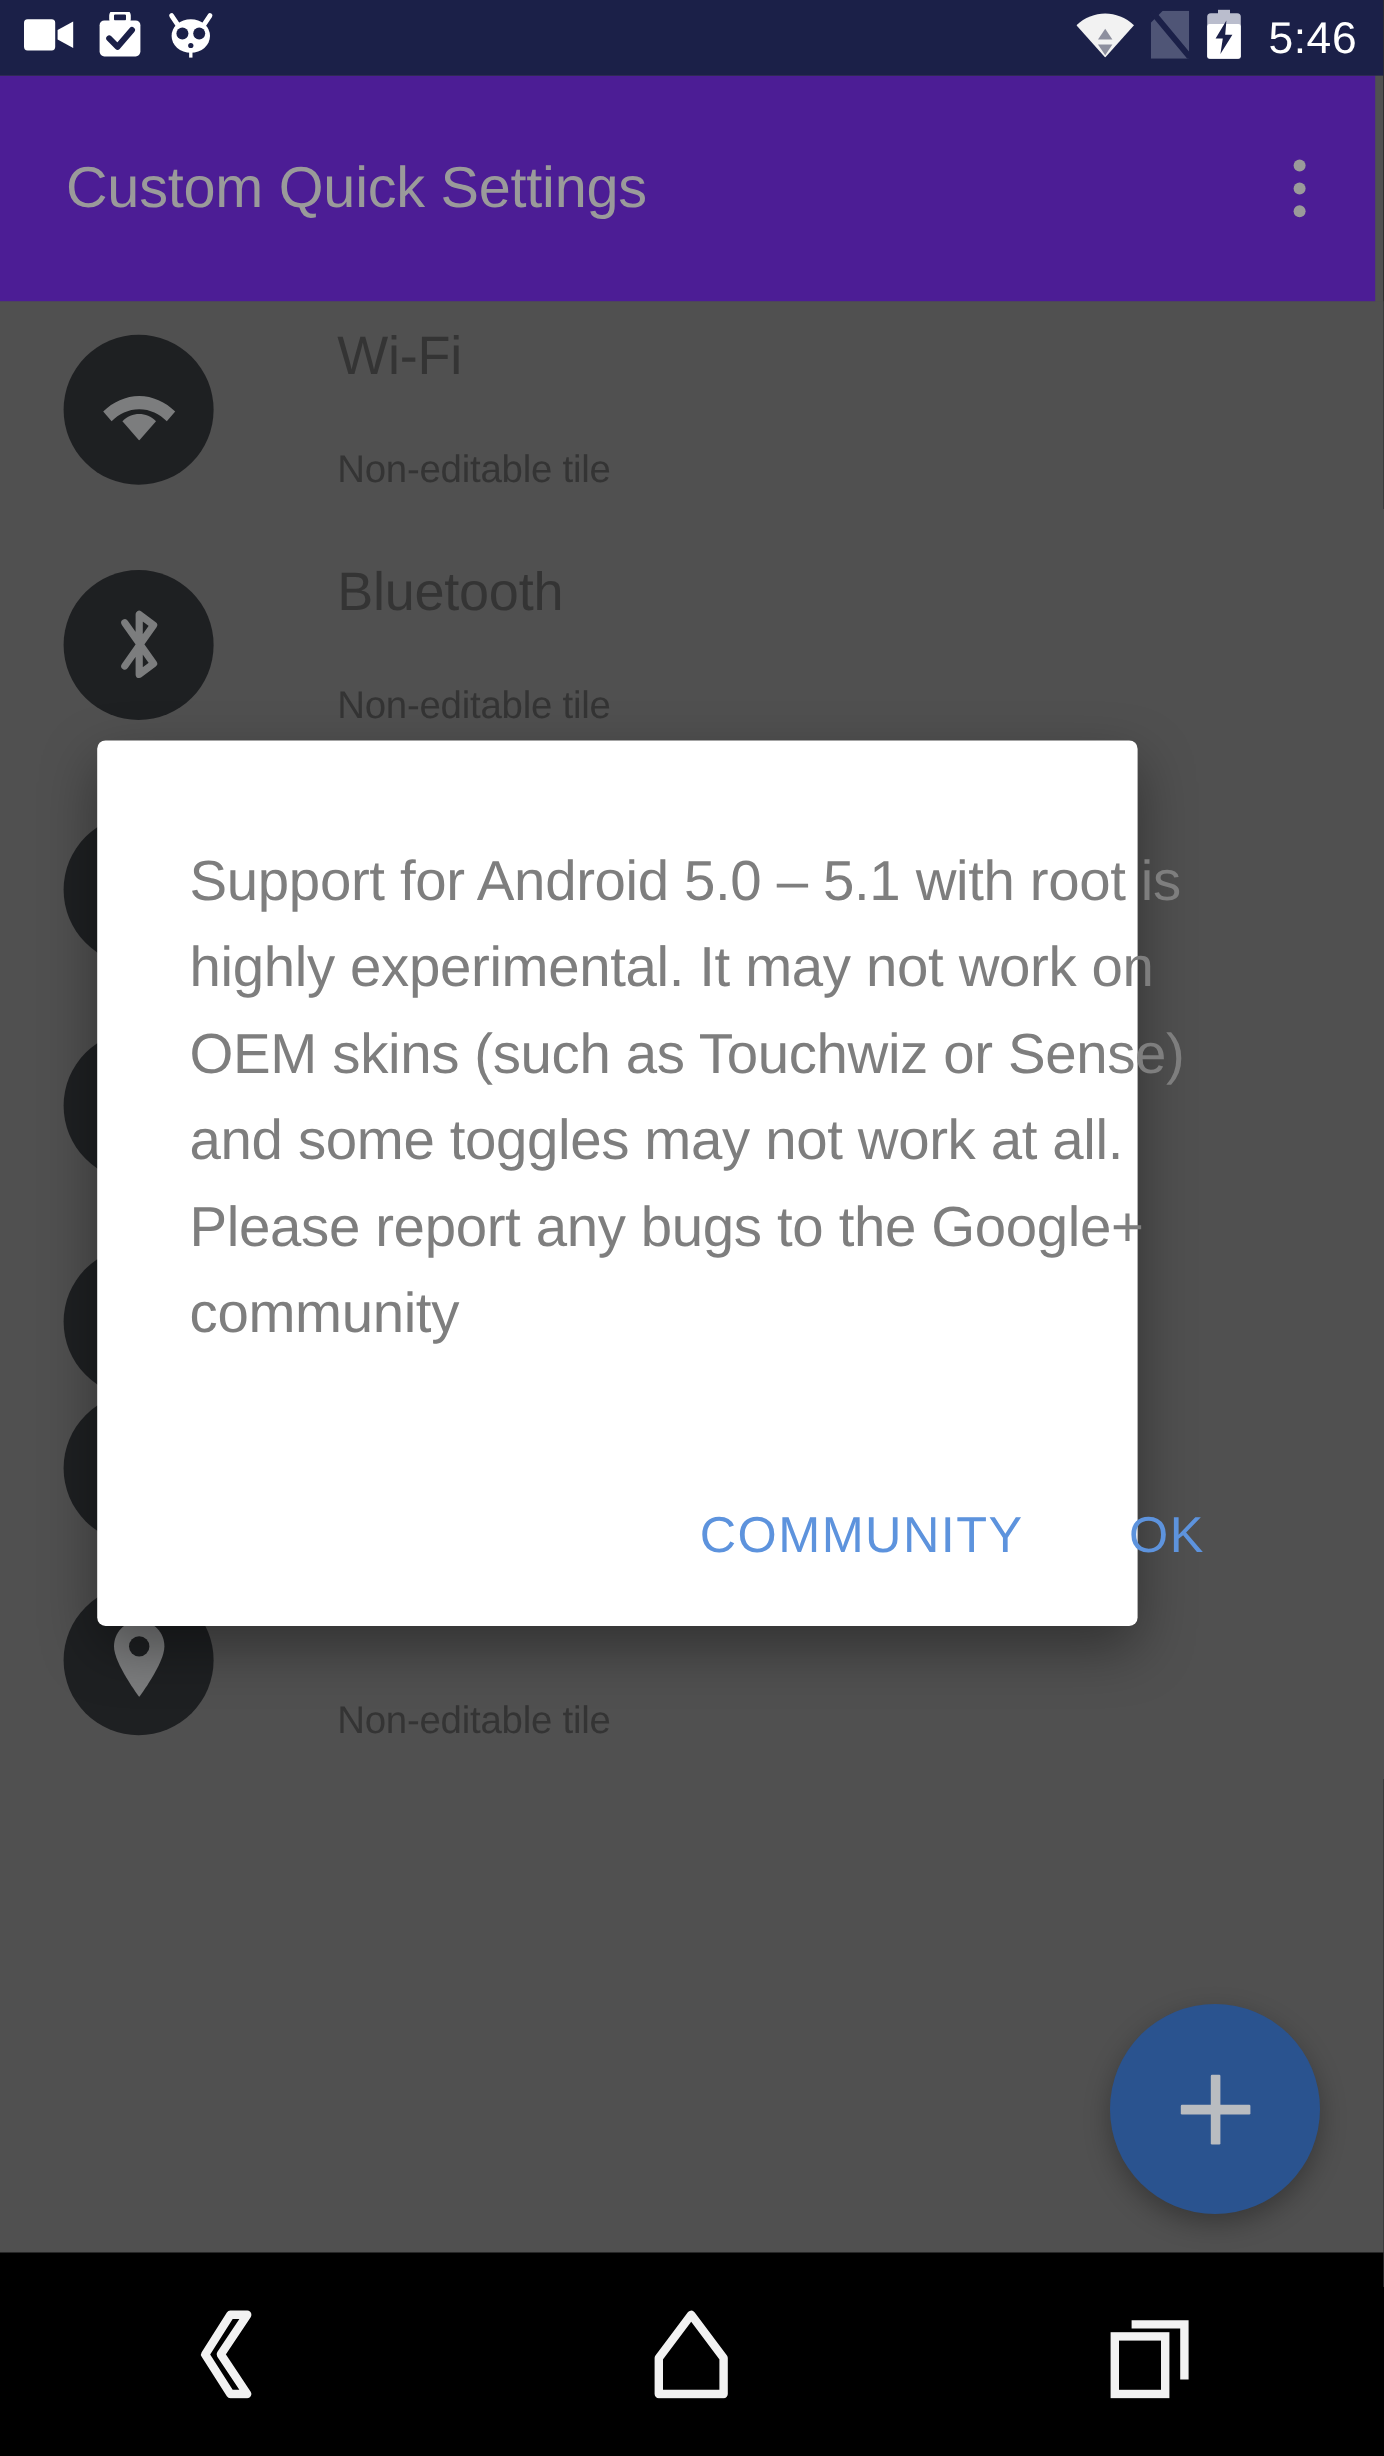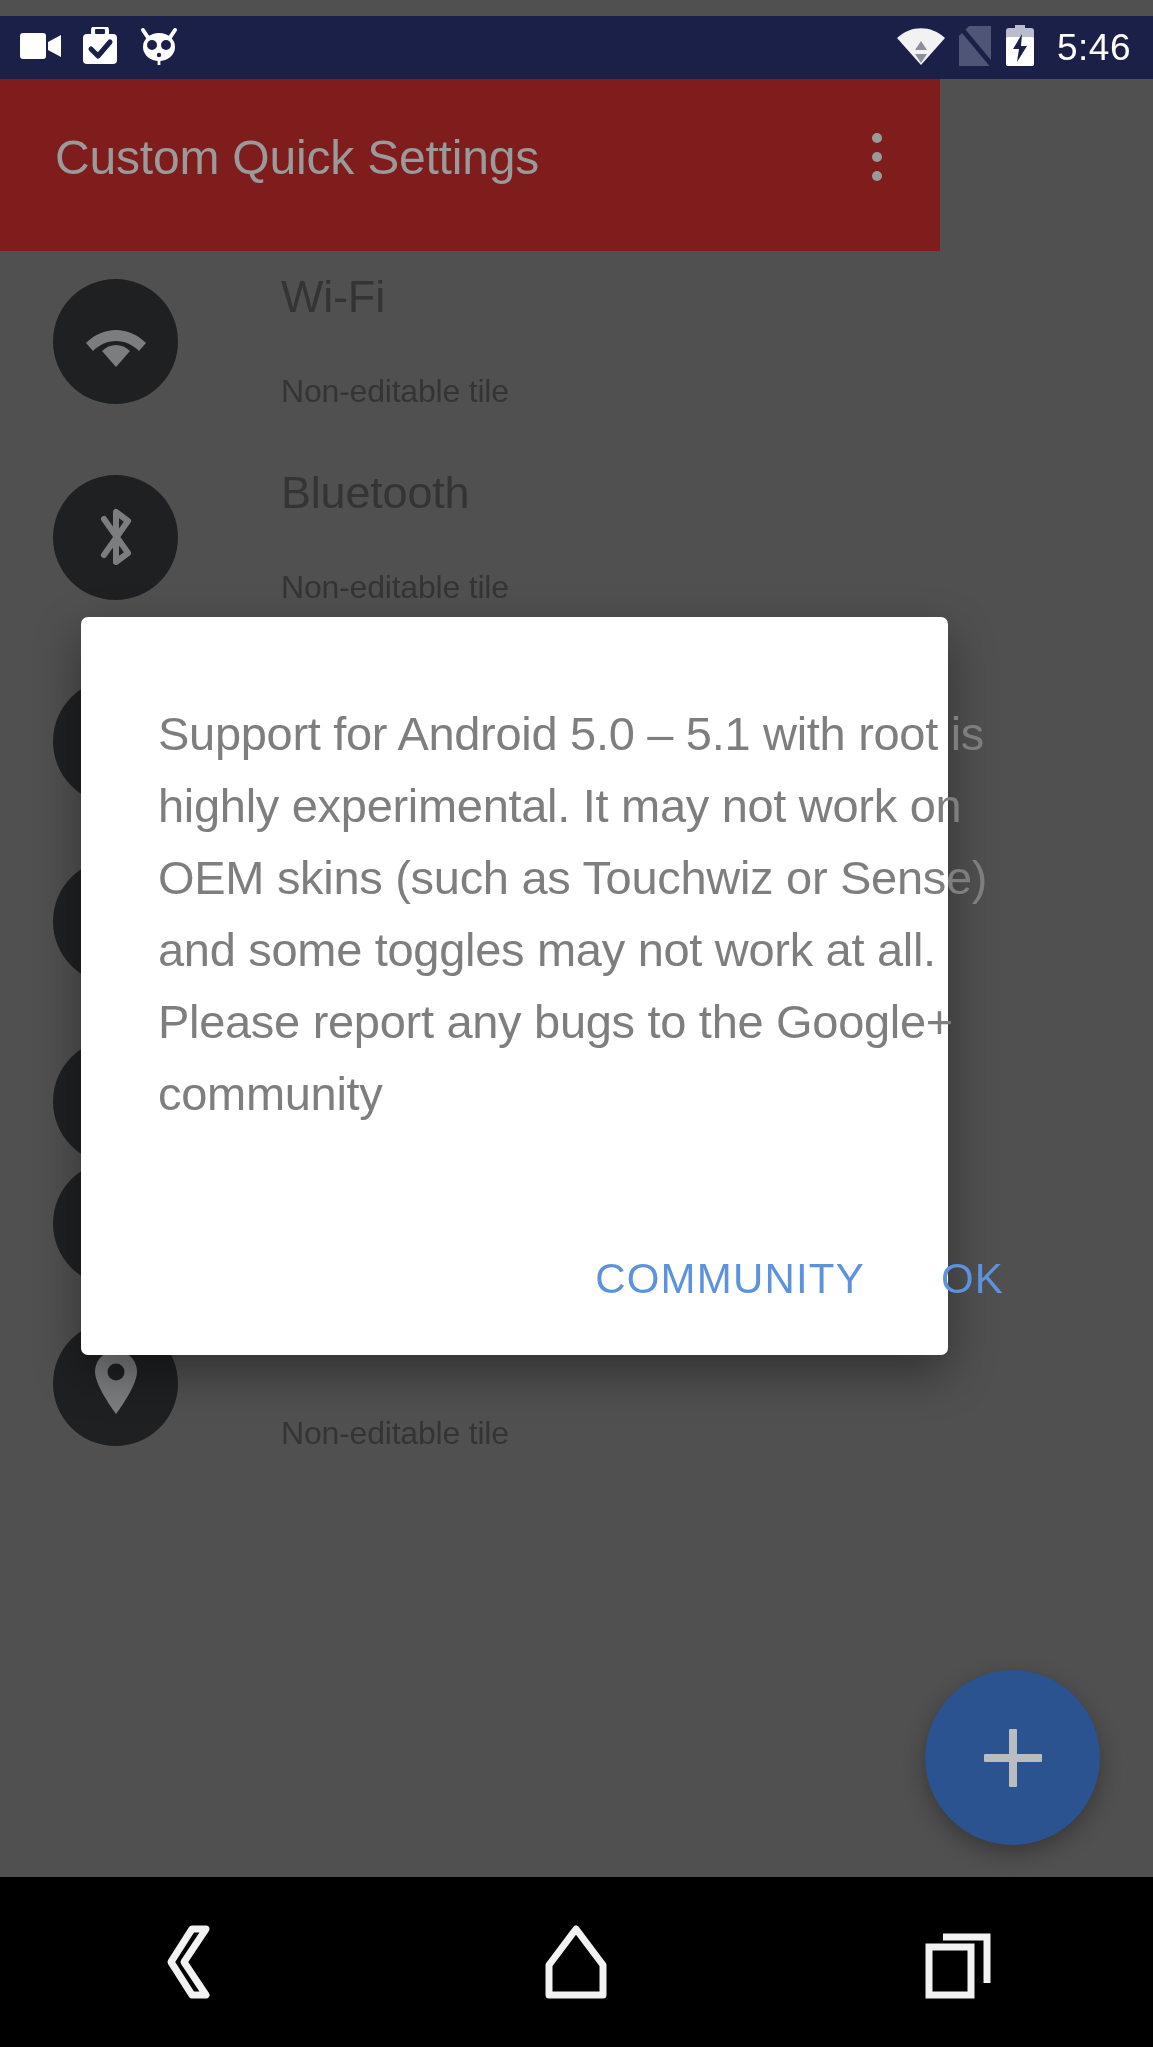--- a/index.html
+++ b/index.html
@@ -15,21 +15,21 @@
     position: relative;
     width: 1153px;
     height: 2047px;
     overflow: hidden;
     background: #737373;
   }
 
   
   .statusbar {
     position: absolute;
-    left: 0; top: 16px;
+    left: 0; top: 0;
     width: 1153px;
     height: 63px;
     background: #1b2048;
     display: flex;
     align-items: center;
     box-sizing: border-box;
     padding: 0 22px 0 20px;
     z-index: 30;
   }
   .sb-left {
@@ -49,23 +49,23 @@
     letter-spacing: 0.5px;
     margin-left: 8px;
     line-height: 1;
   }
   .sb-icon { display: block; }
 
   
   .toolbar {
     position: absolute;
     left: 0; top: 63px;
-    width: 940px;
+    width: 1146px;
     height: 188px;
-    background: #7f1d1d;
+    background: #4c1d95;
     z-index: 25;
   }
   .toolbar-title {
     position: absolute;
     left: 55px;
     top: 50%;
     transform: translateY(-50%);
     color: #9a9a9a;
     font-size: 48px;
     font-weight: 400;
@@ -215,21 +215,21 @@
   .dialog-actions {
     position: absolute;
     left: 0;
     bottom: 36px;
     width: 991px;
     display: flex;
     justify-content: flex-end;
     align-items: center;
     padding-right: 46px;
     box-sizing: border-box;
-    gap: 32px;
+    gap: 44px;
   }
   .dialog-btn {
     color: #5d93dd;
     font-size: 42px;
     letter-spacing: 1.2px;
     padding: 16px 22px;
     background: none;
     border: none;
     font-family: "Liberation Sans", sans-serif;
     cursor: pointer;

